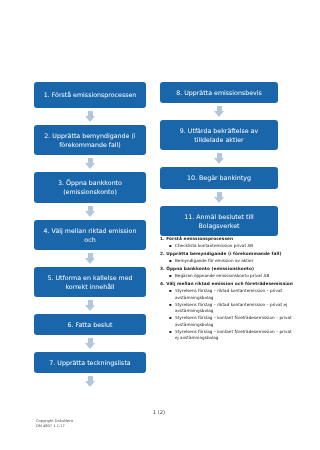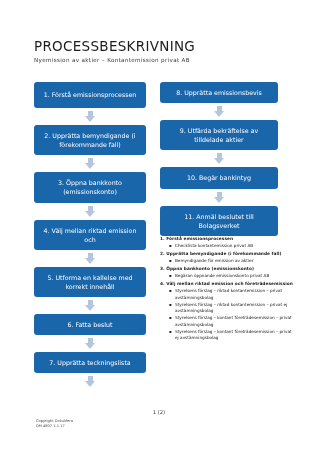--- a/index.html
+++ b/index.html
@@ -136,24 +136,20 @@
     color: #3a3a3a;
     font-family: "DejaVu Sans", sans-serif;
   }
 </style>
 </head>
 <body>
 
 <div id="page">
   <div class="sheet">
 
-    <div class="header">
-      <div class="doc-title">PROCESSBESKRIVNING</div>
-      <div class="doc-subtitle">Nyemission av aktier – Kontantemission privat AB</div>
-    </div>
 
     <div class="flow-col col-left">
         <div class="node tall">1. Förstå emissionsprocessen</div>
         <div class="arrow">
           <div class="shaft"></div>
           <div class="head"></div>
         </div>
         <div class="node tall">2. Upprätta bemyndigande (i förekommande fall)</div>
         <div class="arrow">
           <div class="shaft"></div>

